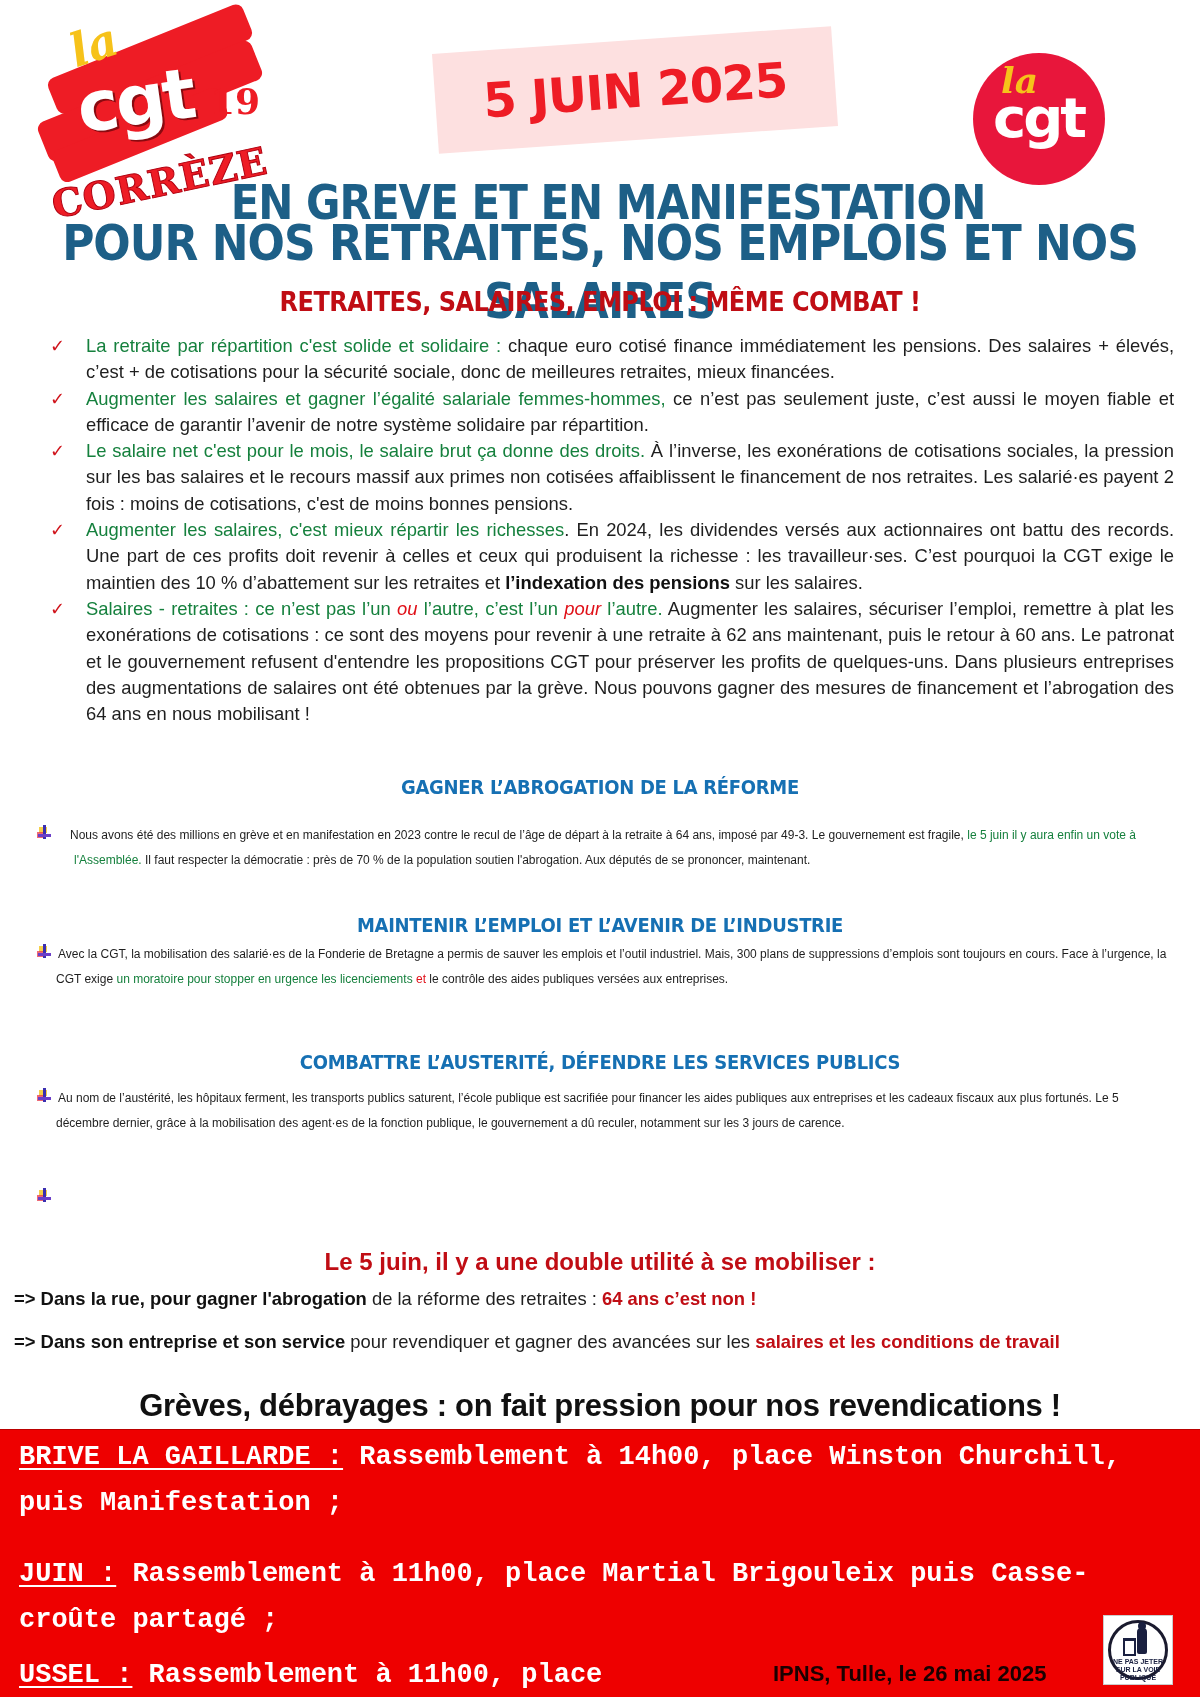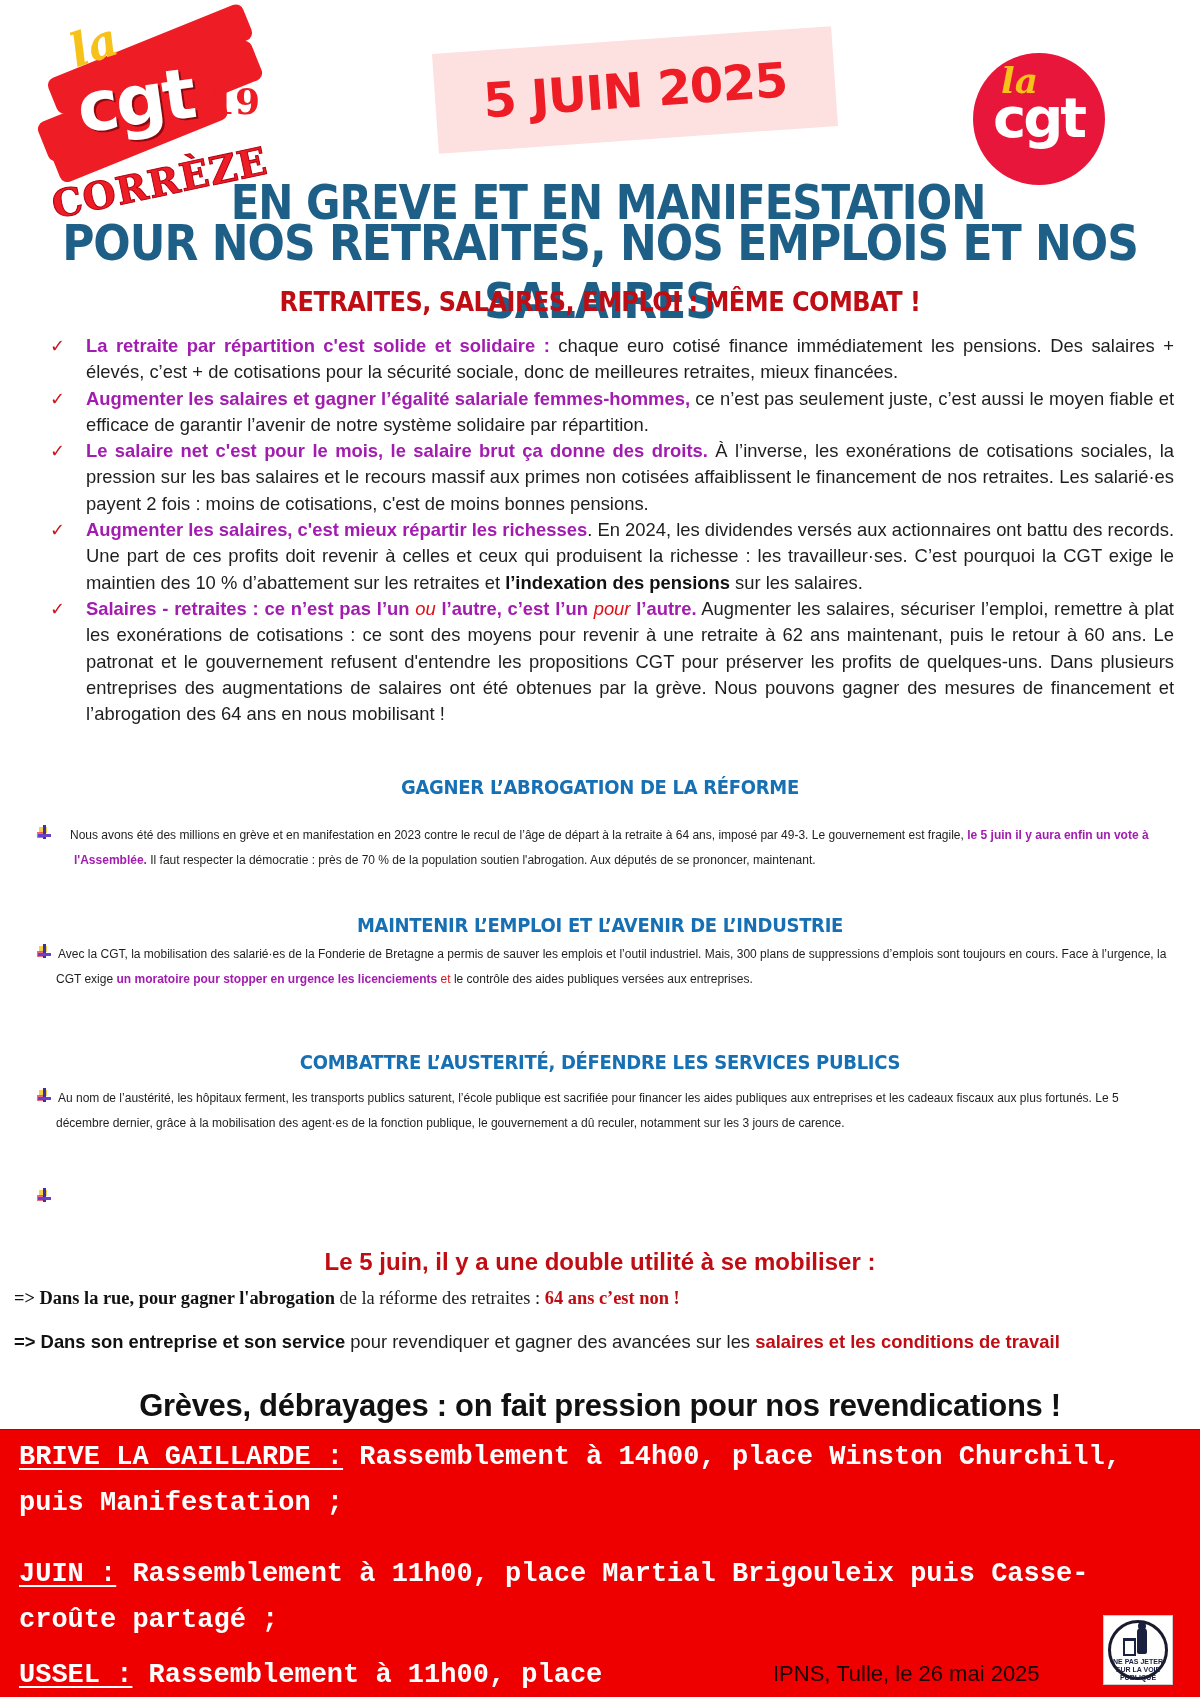--- a/index.html
+++ b/index.html
@@ -28,21 +28,21 @@
   .title { position: absolute; left: 0; width: 1200px; text-align: center; font-family: "DejaVu Sans", sans-serif; font-weight: bold; color: #1d5f87; letter-spacing: -1px; transform: scaleY(1.15); }
   .title.l1 { top: 178px; font-size: 42px; left: 8px; }
   .title.l2 { top: 220px; font-size: 44px; }
 
   .subtitle { position: absolute; top: 288px; left: 0; width: 1200px; text-align: center; font-family: "DejaVu Sans", sans-serif; font-weight: bold; font-size: 24px; color: #c00d14; transform: scaleY(1.12); letter-spacing: -0.5px; }
 
   
   .checklist { position: absolute; left: 48px; top: 333px; width: 1126px; list-style: none; }
   .checklist li { position: relative; padding-left: 38px; font-size: 18.4px; line-height: 26.3px; text-align: justify; }
   .checklist .check { position: absolute; left: 2px; top: 0; color: #d0131b; font-size: 18px; }
-  .red-b { color: #a21caf; font-weight: bold; }
+  .red-b { color: #15803d; font-weight: normal; }
   .red-i { color: #e01018; font-style: italic; }
   .blk-b { font-weight: bold; color: #111; }
 
   
   .section-title { position: absolute; left: 0; width: 1200px; text-align: center; font-family: "DejaVu Sans", sans-serif; font-weight: bold; font-size: 18px; color: #1670b3; transform: scaleY(1.12); letter-spacing: -0.3px; }
   .pin-para { position: absolute; font-size: 12px; line-height: 24.5px; text-align: left; }
   .pin { display: inline-block; position: relative; width: 16px; height: 16px; vertical-align: -2px; margin-right: 6px; }
   .pin .v { position: absolute; left: 7px; top: 0; width: 3px; height: 14px; background: #3b2fb0; }
   .pin .h { position: absolute; left: 2px; top: 9px; width: 13px; height: 3px; background: #6b3fc8; }
   .pin .y { position: absolute; left: 3px; top: 2px; width: 8px; height: 6px; background: #f4c82a; opacity: .85; }
@@ -55,21 +55,21 @@
   .mob-line { position: absolute; left: 14px; font-size: 18.4px; color: #1e1e1e; }
   .mob-line .b { font-weight: bold; color: #111; }
   .mob-line .r { font-weight: bold; color: #c00d14; }
 
   .greves { position: absolute; top: 1388px; left: 0; width: 1200px; text-align: center; font-weight: bold; font-size: 31px; color: #111; letter-spacing: -0.3px; }
 
   
   .redbox { position: absolute; left: 0; top: 1429px; width: 1200px; height: 268px; background: #ee0000; border-top: 1px solid #b00; }
   .rally { position: absolute; left: 19px; font-size: 27px; font-weight: bold; color: #ffffff; line-height: 46px; width: 1140px; font-family: Liberation Mono, monospace; }
   .rally .city { text-decoration: underline; text-underline-offset: 4px; }
-  .ipns { position: absolute; left: 773px; top: 1661px; font-size: 22px; font-weight: normal; color: #1a0000; }
+  .ipns { position: absolute; left: 773px; top: 1661px; font-size: 22px; font-weight: bold; color: #1a0000; }
   .nepas { position: absolute; left: 1103px; top: 1615px; width: 70px; height: 70px; background: #fff; border: 1px solid #ccc; }
   .nepas .circ { position: absolute; left: 4px; top: 4px; width: 60px; height: 60px; border-radius: 50%; border: 3px solid #1a1a2e; }
   .nepas .person { position: absolute; left: 33px; top: 12px; width: 10px; height: 26px; background: #1a2040; border-radius: 4px 4px 2px 2px; }
   .nepas .head { position: absolute; left: 34px; top: 6px; width: 8px; height: 8px; background: #1a2040; border-radius: 50%; }
   .nepas .bin { position: absolute; left: 19px; top: 22px; width: 13px; height: 18px; border: 2px solid #1a2040; border-top-width: 3px; }
   .nepas .txt { position: absolute; left: 0; top: 42px; width: 68px; text-align: center; font-size: 7px; font-weight: bold; color: #1a2040; line-height: 8px; }
 </style>
 </head>
 <body>
 
@@ -133,21 +133,21 @@
 
 <div class="section-title" style="top:1051px;">COMBATTRE L’AUSTERITÉ, DÉFENDRE LES SERVICES PUBLICS</div>
 <div class="pin-para hang2" style="left:20px; top:1086px; width:1151px;">
   <span class="pin"><i class="y"></i><i class="r"></i><i class="v"></i><i class="h"></i></span><span>Au nom de l’austérité, les hôpitaux ferment, les transports publics saturent, l’école publique est sacrifiée pour financer les aides publiques aux entreprises et les cadeaux fiscaux aux plus fortunés.  Le 5 décembre dernier, grâce à la mobilisation des agent·es de la fonction publique, le gouvernement a dû reculer, notamment sur les 3 jours de carence.</span>
 </div>
 <div class="pin-para hang2" style="left:20px; top:1186px; width:1151px;">
   <span class="pin"><i class="y"></i><i class="r"></i><i class="v"></i><i class="h"></i></span>
 </div>
 
 <div class="mob-title">Le 5 juin, il y a une double utilité à se mobiliser :</div>
-<div class="mob-line" style="top:1288px;font-family:Liberation Serif, serif;">
+<div class="mob-line" style="top:1288px;">
   <span class="b">=&gt;</span><span class="b"> Dans la rue, pour gagner l'abrogation</span><span> de la réforme des retraites : </span><span class="r">64 ans c’est non !</span>
 </div>
 <div class="mob-line" style="top:1331px;">
   <span class="b">=&gt;</span><span class="b"> Dans son entreprise et son service</span><span> pour revendiquer et gagner des avancées sur les </span><span class="r">salaires et les conditions de travail</span>
 </div>
 
 <div class="greves">Grèves, débrayages : on fait pression pour nos revendications !</div>
 
 <div class="redbox"></div>
 <div class="rally" style="top:1434px;">

